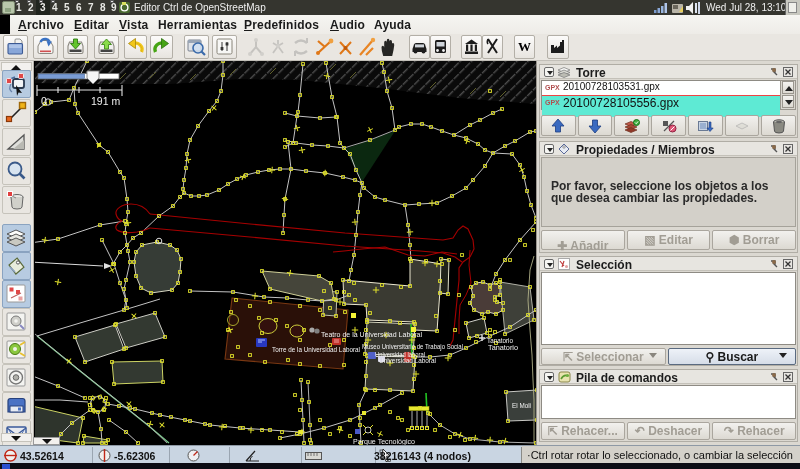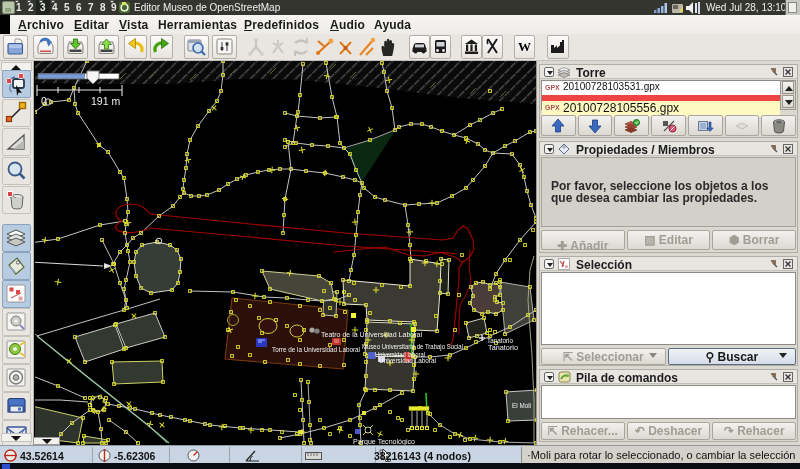--- a/index.html
+++ b/index.html
@@ -70,21 +70,21 @@
  <div class="winmark" style="left:15px"></div>
       <div class="winmark" style="left:27px"></div>
  <div class="winmark" style="left:39px"></div>
       <div class="winmark" style="left:51px"></div>
  <div class="winmark" style="left:110px"></div>
  <svg id="josmico" viewBox="0 0 12 13">
         <rect x="0" y="1" width="11" height="11" rx="2" fill="#4a6a30"></rect>
         <circle cx="5.5" cy="6.5" r="3.4" fill="none" stroke="#fff" stroke-width="1.4"></circle>
         <rect x="3" y="1" width="4" height="3" fill="#d8e060"></rect>
       </svg>
- <span id="title">Editor Museo de OpenStreetMap</span>
+ <span id="title">Editor Ctrl de OpenStreetMap</span>
  <svg class="abs" style="left:654px;top:3px" width="14" height="10" viewBox="0 0 14 10">
         <rect x="0" y="7" width="2.5" height="3" fill="#7a9acc"></rect>
         <rect x="3.5" y="5" width="2.5" height="5" fill="#8aa8d8"></rect>
         <rect x="7" y="3" width="2.5" height="7" fill="#9ab6e0"></rect>
         <rect x="10.5" y="0" width="2.5" height="10" fill="#b0c6ea"></rect>
       </svg>
  <svg class="abs" style="left:671px;top:2px" width="13" height="12" viewBox="0 0 13 12">
         <rect x="1" y="2" width="11" height="9" rx="1" fill="#b8b4a8"></rect>
         <rect x="2" y="3" width="5" height="4" fill="#6a665c"></rect>
         <path d="M8 10 L12 4 L12 10 Z" fill="#e8d060"></path>
@@ -1042,21 +1042,21 @@
    <svg class="pin" style="right:4px" viewBox="0 0 10 10">
             <rect x="0.5" y="0.5" width="9" height="9" fill="#e8e6e2" stroke="#666"></rect>
             <path d="M2.5 2.5 L7.5 7.5 M7.5 2.5 L2.5 7.5" stroke="#333" stroke-width="1.3"></path>
           </svg>
   </div>
   <div style="position:absolute;left:1px;top:15px;width:240px;height:30px;background:#fff;border:1px solid #8e8b84">
     <div style="position:relative;height:14px">
       <span style="position:absolute;left:3px;top:3px;font-size:7px;font-weight:700;color:#b05050">GPX</span>
       <span style="position:absolute;left:21px;top:0px;font-size:10px;color:#111">20100728103531.gpx</span>
     </div>
-    <div style="position:relative;height:22px;background:#fef9c3;border-top:6px solid #ef4444">
+    <div style="position:relative;height:22px;background:#5eead4;border-top:1px solid #ef4444">
       <span style="position:absolute;left:3px;top:3px;font-size:7px;font-weight:700;color:#b05050">GPX</span>
       <span style="position:absolute;left:21px;top:0px;font-size:12px;color:#111">20100728105556.gpx</span>
     </div>
   </div>
   <div style="position:absolute;right:1px;top:15px;width:16px;height:30px;background:#dad7d0;border:1px solid #9a968e">
     <div style="position:absolute;left:1px;top:0px;width:12px;height:13px;background:linear-gradient(#f4f3f0,#dcd9d2);border:1px solid #9a968e">
             <div style="position:absolute;left:2px;top:4px;border-left:4px solid transparent;border-right:4px solid transparent;border-bottom:5px solid #222"></div>
           </div>
     <div style="position:absolute;left:1px;top:14px;width:12px;height:13px;background:linear-gradient(#f4f3f0,#dcd9d2);border:1px solid #9a968e">
             <div style="position:absolute;left:2px;top:4px;border-left:4px solid transparent;border-right:4px solid transparent;border-top:5px solid #222"></div>
@@ -1205,18 +1205,18 @@
       </svg>
  <div class="stsep" style="left:375px"></div>
  <svg class="abs" style="left:379px;top:2px" width="14" height="15" viewBox="0 0 14 15">
         <path d="M4 1 L11 8 L7.5 8.2 L9 13 L7 13.6 L5.5 9 L3 11 Z" fill="#fff" stroke="#222" stroke-width="0.9"></path>
         <rect x="1" y="2" width="2.5" height="2.5" fill="none" stroke="#333" stroke-width="0.7"></rect>
         <rect x="9" y="11" width="2.5" height="2.5" fill="none" stroke="#333" stroke-width="0.7"></rect>
       </svg>
  <span class="sttext" style="left:374px">38216143 (4 nodos)</span>
  <div class="stsep" style="left:521px;background:#8a8a86"></div>
  <div style="position:absolute;left:522px;top:0;width:278px;height:18px;background:#d4d1ca"></div>
- <span id="hint">·Moli para rotar lo seleccionado, o cambiar la selección</span>
+ <span id="hint">·Ctrl rotar rotar lo seleccionado, o cambiar la selección</span>
 </div>
 <div id="bottombar" class="abs">
       <div class="bsq"></div>
     </div>
 </div>
 
 </body></html>

